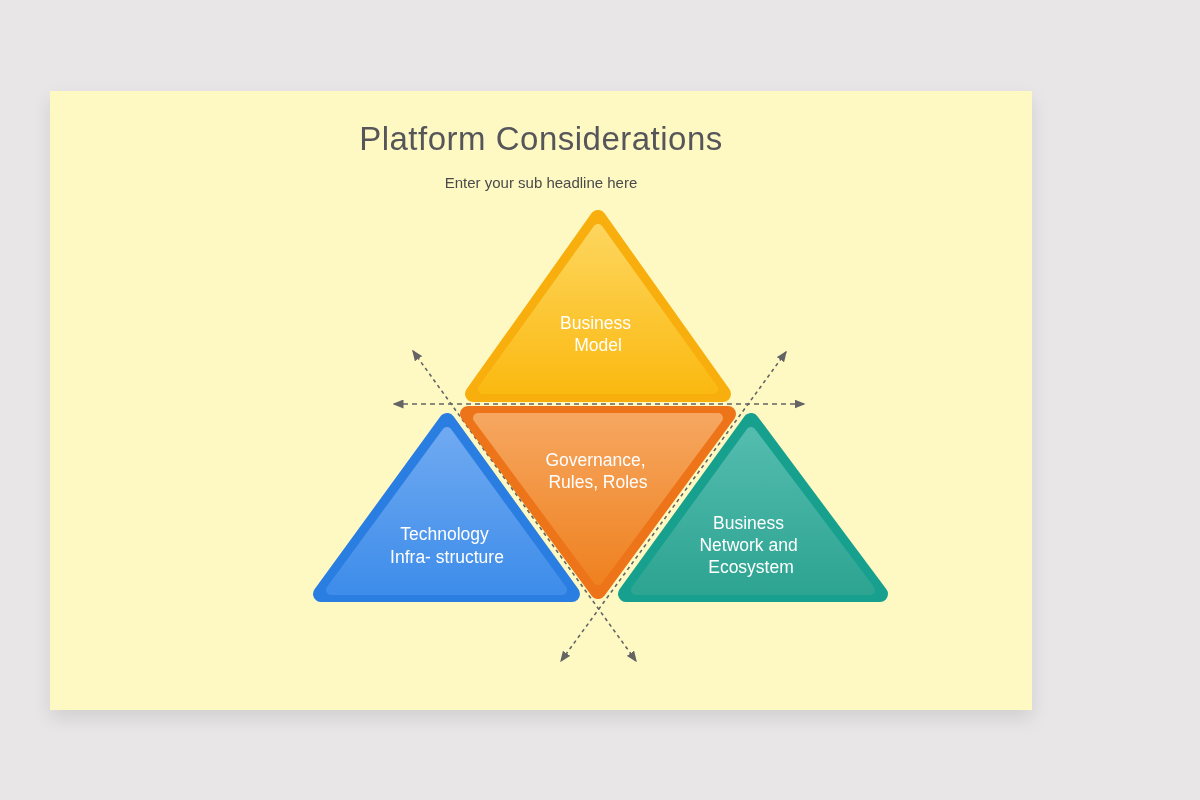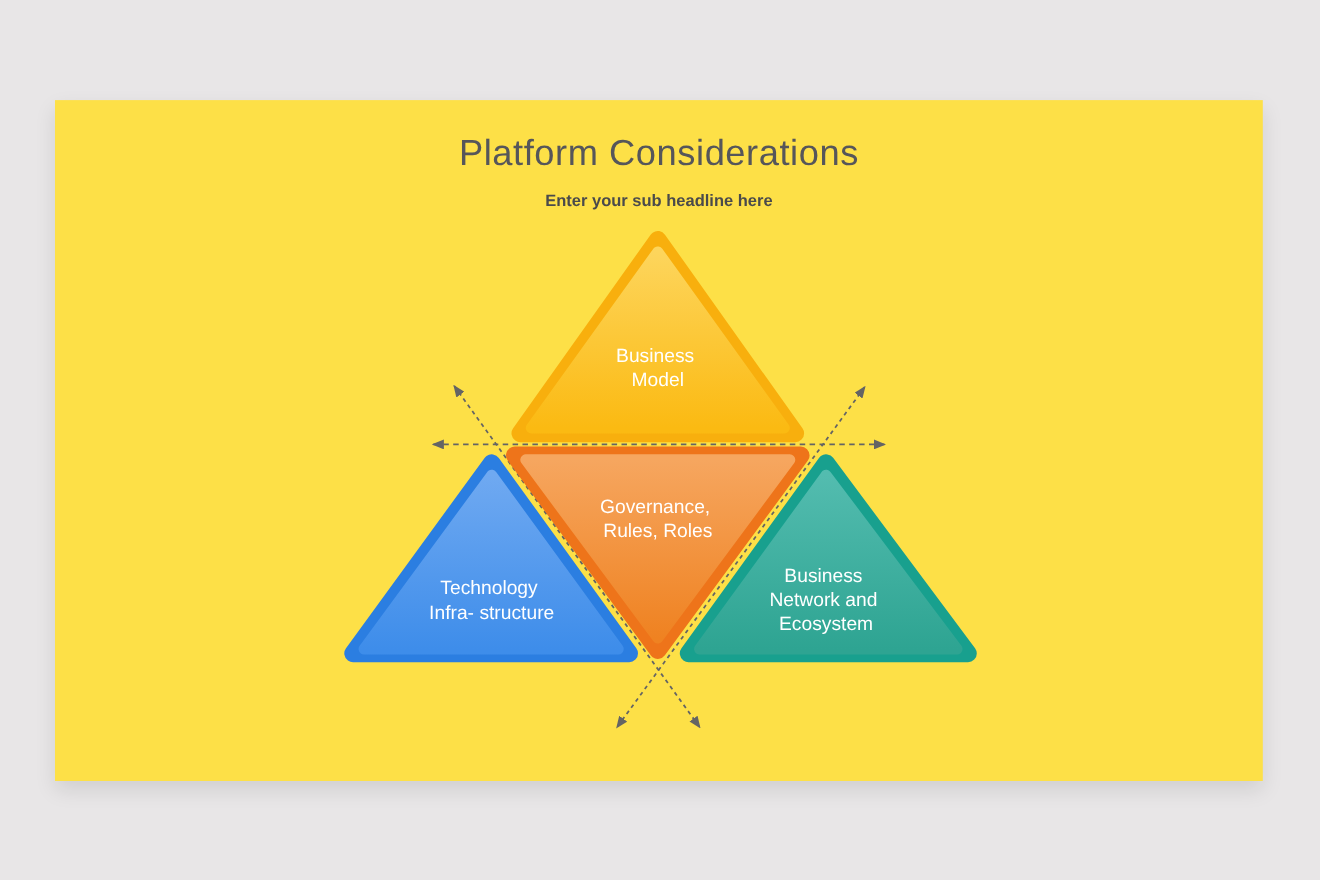--- a/index.html
+++ b/index.html
@@ -13,23 +13,23 @@
   }
   .stage {
     position: relative;
     width: 1200px;
     height: 800px;
   }
   .card {
     position: absolute;
     left: 50px;
     top: 91px;
-    width: 1098px;
+    width: 982px;
     height: 619px;
-    background: #fde047;
+    background: #fef9c3;
     box-shadow: 0 8px 18px rgba(0,0,0,0.10);
   }
   .title {
     position: absolute;
     top: 29px;
     left: 0;
     width: 100%;
     text-align: center;
     font-size: 33px;
     font-weight: 400;
@@ -37,21 +37,21 @@
     letter-spacing: 0.5px;
     margin: 0;
   }
   .subtitle {
     position: absolute;
     top: 83px;
     left: 0;
     width: 100%;
     text-align: center;
     font-size: 15px;
-    font-weight: 700;
+    font-weight: 400;
     color: #4a4a4b;
   }
   .diagram {
     position: absolute;
     left: 0;
     top: 0;
     width: 1098px;
     height: 619px;
   }
   .tri-label {

